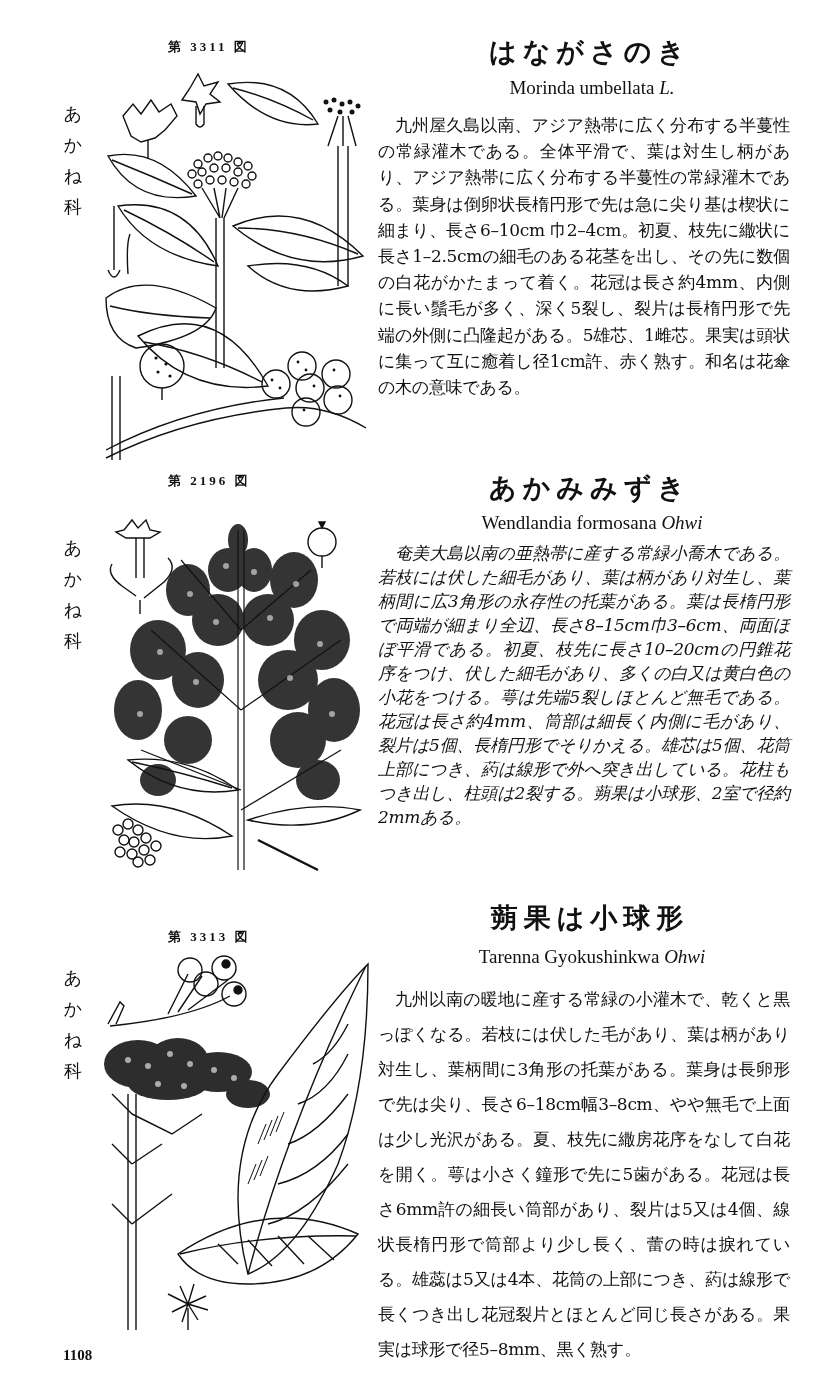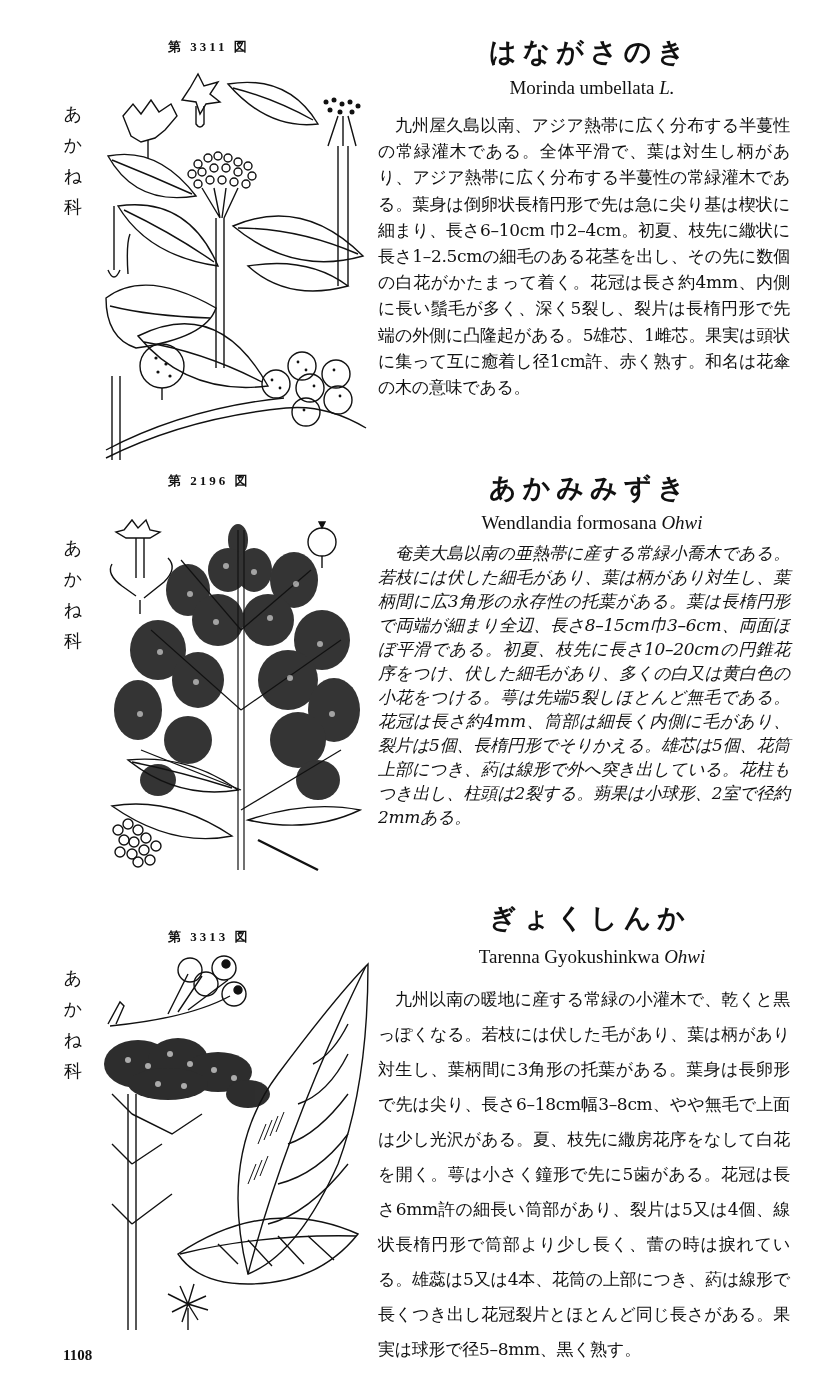--- a/index.html
+++ b/index.html
@@ -286,21 +286,21 @@
       <path d="M80 310 q90 -60 180 -20 q-40 50 -110 50 q-50 0 -70 -30 z"></path>
       <path d="M82 310 q80 -20 176 -18"></path>
       <path d="M120 300 l20 20 M150 296 l24 26 M180 292 l26 28 M210 292 l26 24"></path>
 
       <g>
         <path d="M90 360 l-20 -10 M90 360 l-16 8 M90 360 l-6 18 M90 360 l10 16 M90 360 l20 6 M90 360 l18 -8 M90 360 l6 -20 M90 360 l-8 -18"></path>
         <path d="M90 364 v22"></path>
       </g>
     </svg>
   </div>
-  <div class="jp-name" style="top:900px;">ぎょくしんか</div>
+  <div class="jp-name" style="top:900px;">蒴果は小球形</div>
   <div class="sci-name" style="top:946px;">
     <span>Tarenna Gyokushinkwa</span>
     <i>Ohwi</i>
   </div>
   <div class="desc" style="top:982px; text-indent:17px; line-height:35px;">九州以南の暖地に産する常緑の小灌木で、乾くと黒っぽくなる。若枝には伏した毛があり、葉は柄があり対生し、葉柄間に3角形の托葉がある。葉身は長卵形で先は尖り、長さ6–18cm幅3–8cm、やや無毛で上面は少し光沢がある。夏、枝先に繖房花序をなして白花を開く。萼は小さく鐘形で先に5歯がある。花冠は長さ6mm許の細長い筒部があり、裂片は5又は4個、線状長楕円形で筒部より少し長く、蕾の時は捩れている。雄蕊は5又は4本、花筒の上部につき、葯は線形で長くつき出し花冠裂片とほとんど同じ長さがある。果実は球形で径5–8mm、黒く熟す。</div>
 </div>
 
 <div class="page-number">1108</div>
 
 </body></html>

